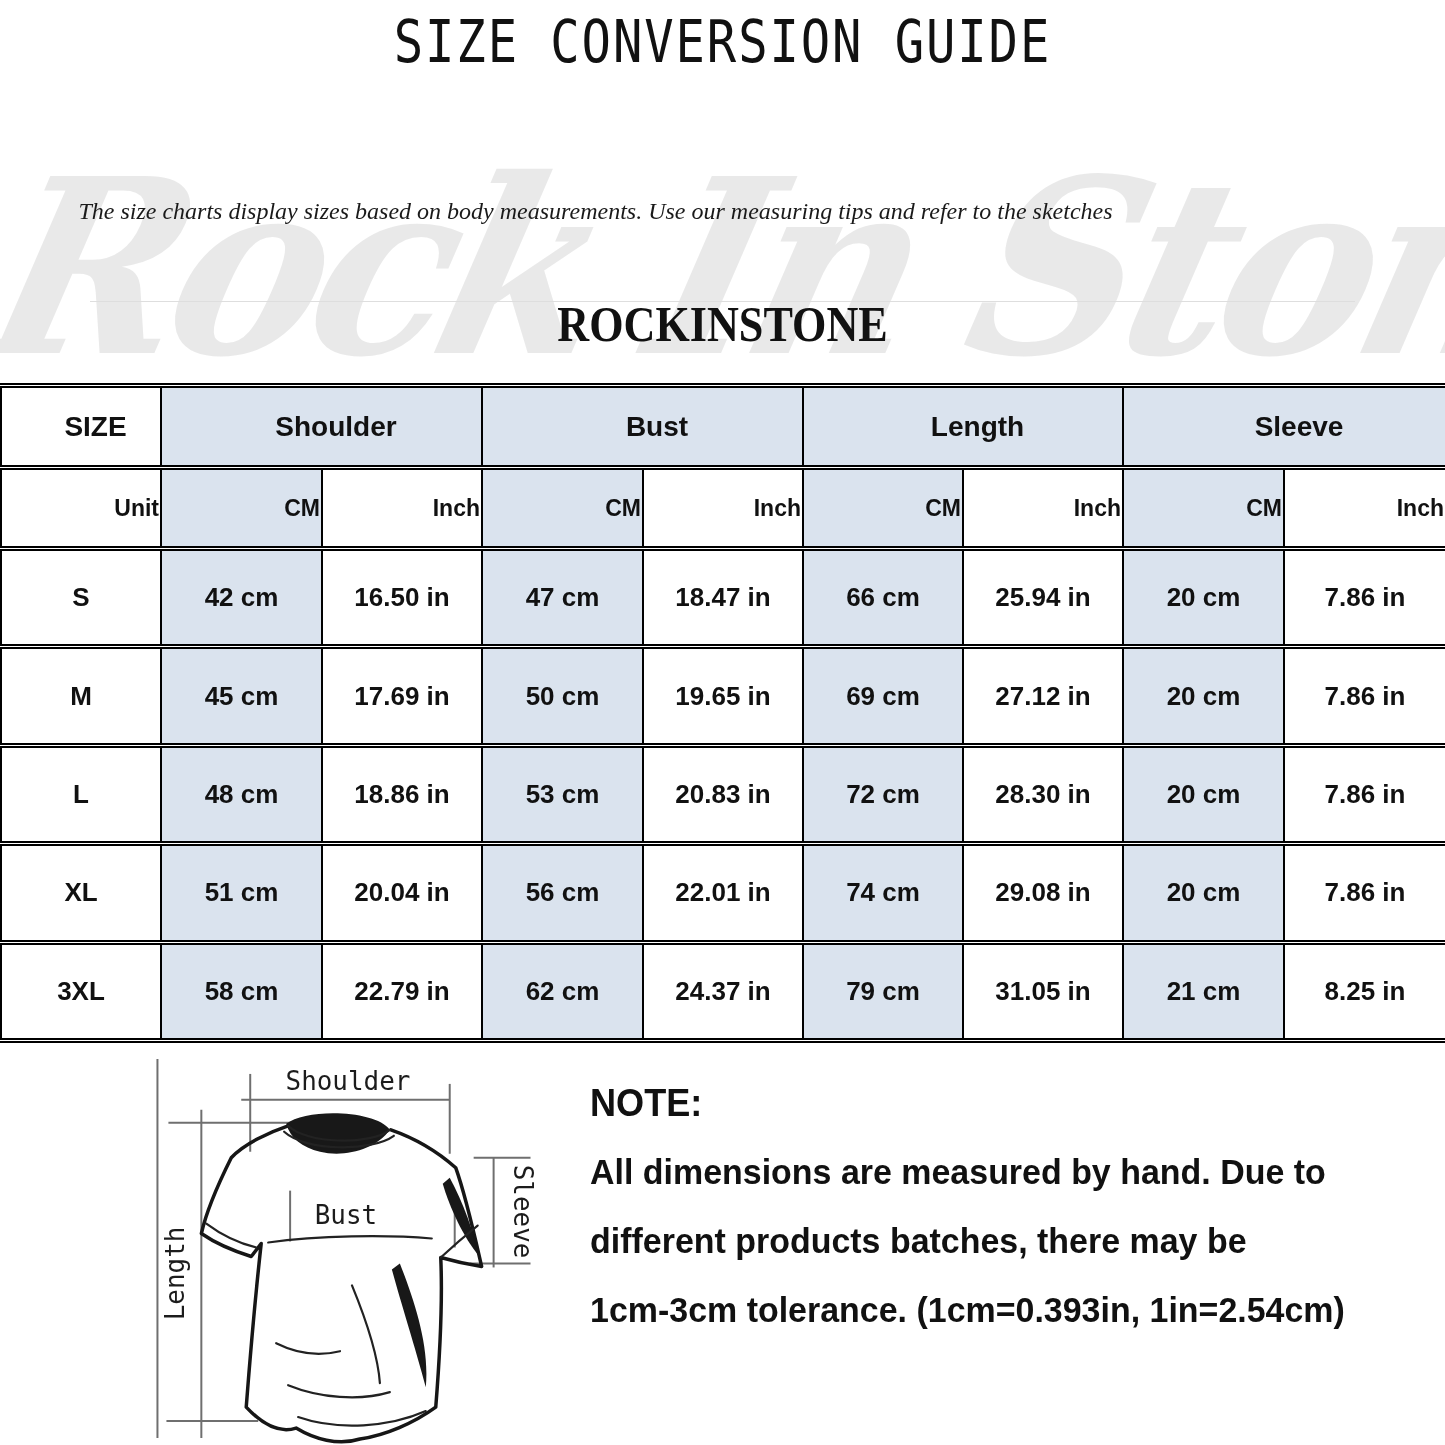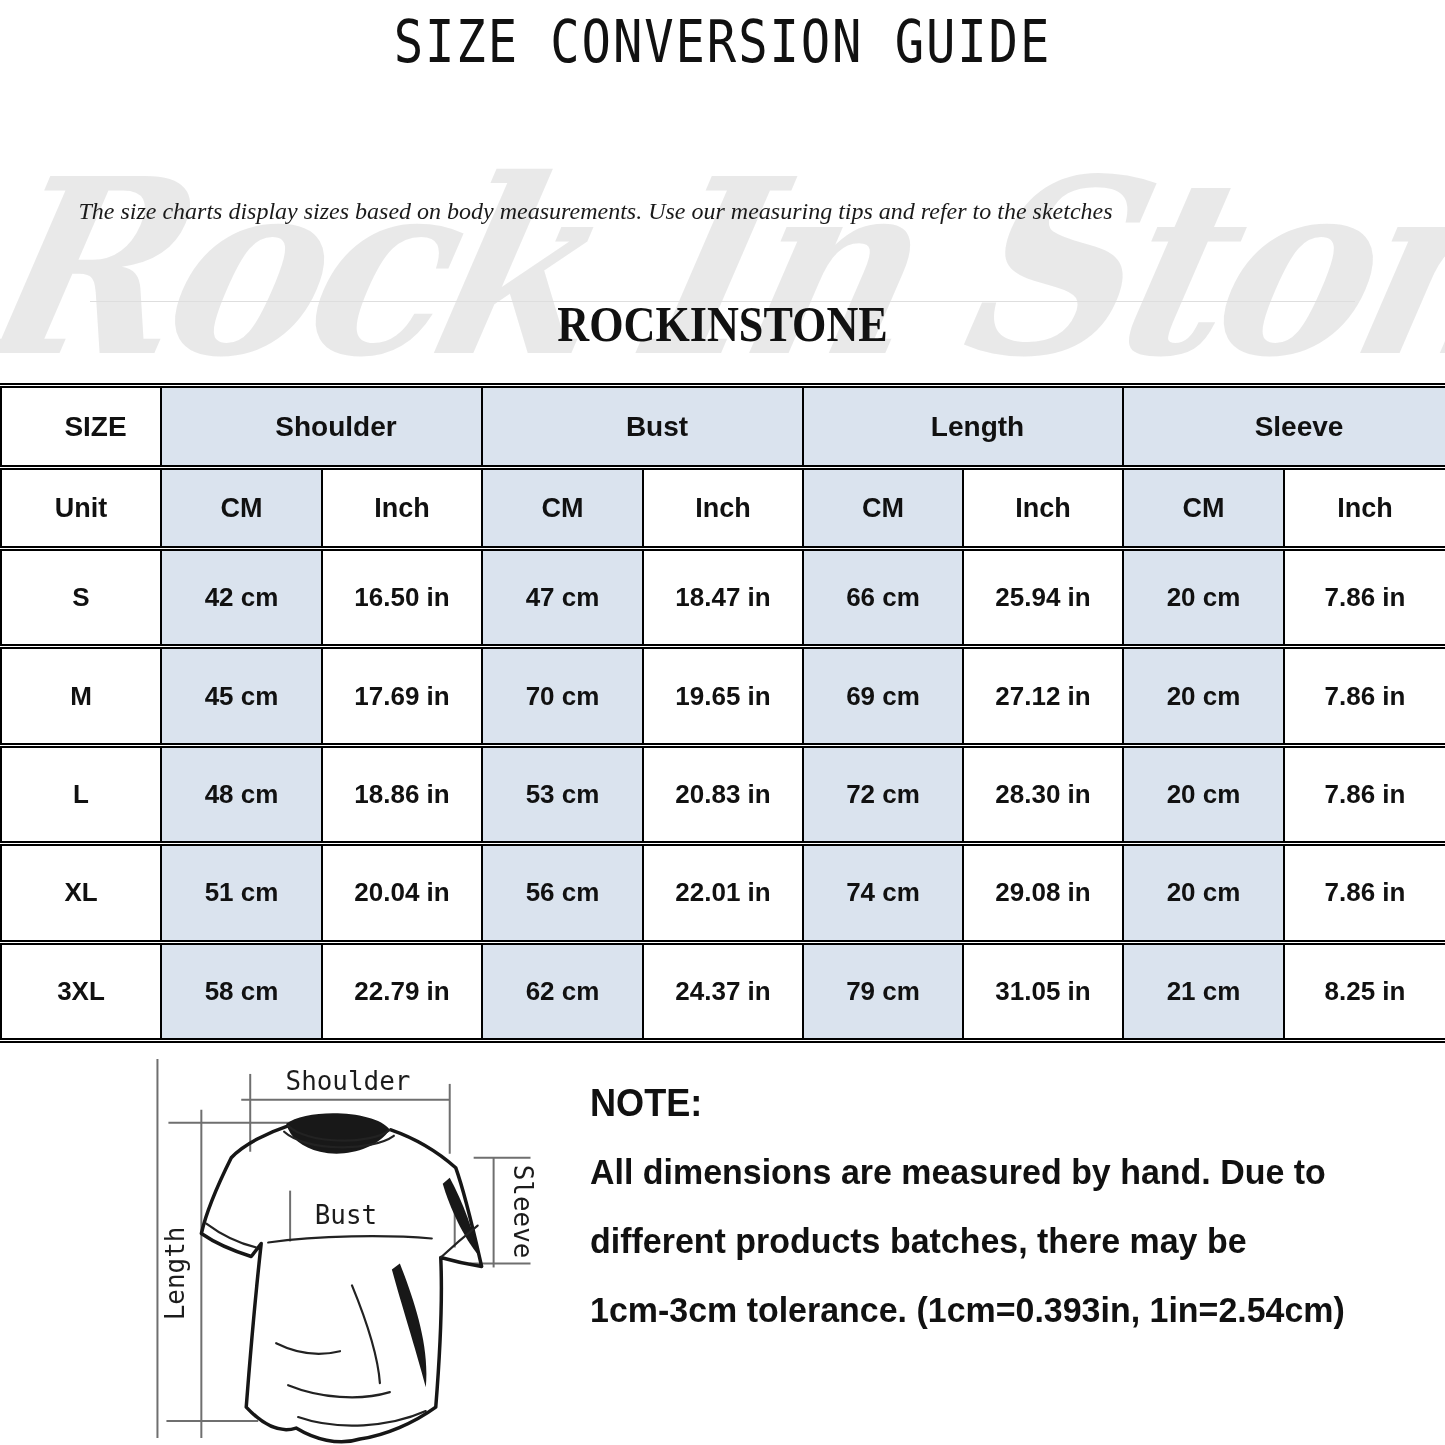--- a/index.html
+++ b/index.html
@@ -32,21 +32,21 @@
   
   table.size-table{position:absolute;top:383px;left:0;width:1445px;height:660px;
     border-collapse:collapse;table-layout:fixed;z-index:2;background:transparent;}
   table.size-table td{border-left:2px solid #000;border-right:2px solid #000;
     border-top:5px double #000;border-bottom:5px double #000;
     text-align:center;vertical-align:middle;background:#fff;
     font-weight:bold;font-size:26px;letter-spacing:0px;
     white-space:nowrap;overflow:hidden;}
   table.size-table td.blue{background:#dae3ee;}
   table.size-table tr.group-row td{font-size:28px;padding-left:30px;}
-  table.size-table tr.unit-row td{font-size:27px;}
+  table.size-table tr.unit-row td{font-size:23px;text-align:right;}
   table.size-table td.sizecol{font-size:26px;}
 
   
   .note{position:absolute;left:590px;top:1082px;width:840px;z-index:2;}
   .note .note-heading{font-size:38px;font-weight:bold;margin:0 0 28px 0;
     transform:scaleX(0.95);transform-origin:left;}
   .note .note-line{font-size:35px;font-weight:bold;margin:0 0 31px 0;line-height:38px;
     transform:scaleX(0.97);transform-origin:left;white-space:nowrap;}
 
   
@@ -110,21 +110,21 @@
       <td>18.47  in</td>
       <td class="blue">66 cm</td>
       <td>25.94  in</td>
       <td class="blue">20 cm</td>
       <td>7.86  in</td>
     </tr>
     <tr>
       <td class="sizecol">M</td>
       <td class="blue">45 cm</td>
       <td>17.69  in</td>
-      <td class="blue">70 cm</td>
+      <td class="blue">50 cm</td>
       <td>19.65  in</td>
       <td class="blue">69 cm</td>
       <td>27.12  in</td>
       <td class="blue">20 cm</td>
       <td>7.86  in</td>
     </tr>
     <tr>
       <td class="sizecol">L</td>
       <td class="blue">48 cm</td>
       <td>18.86  in</td>

